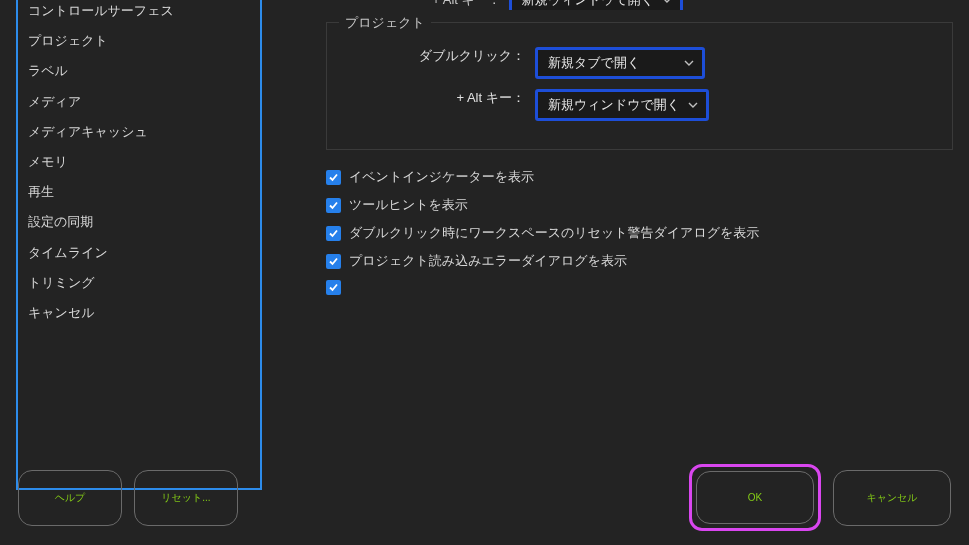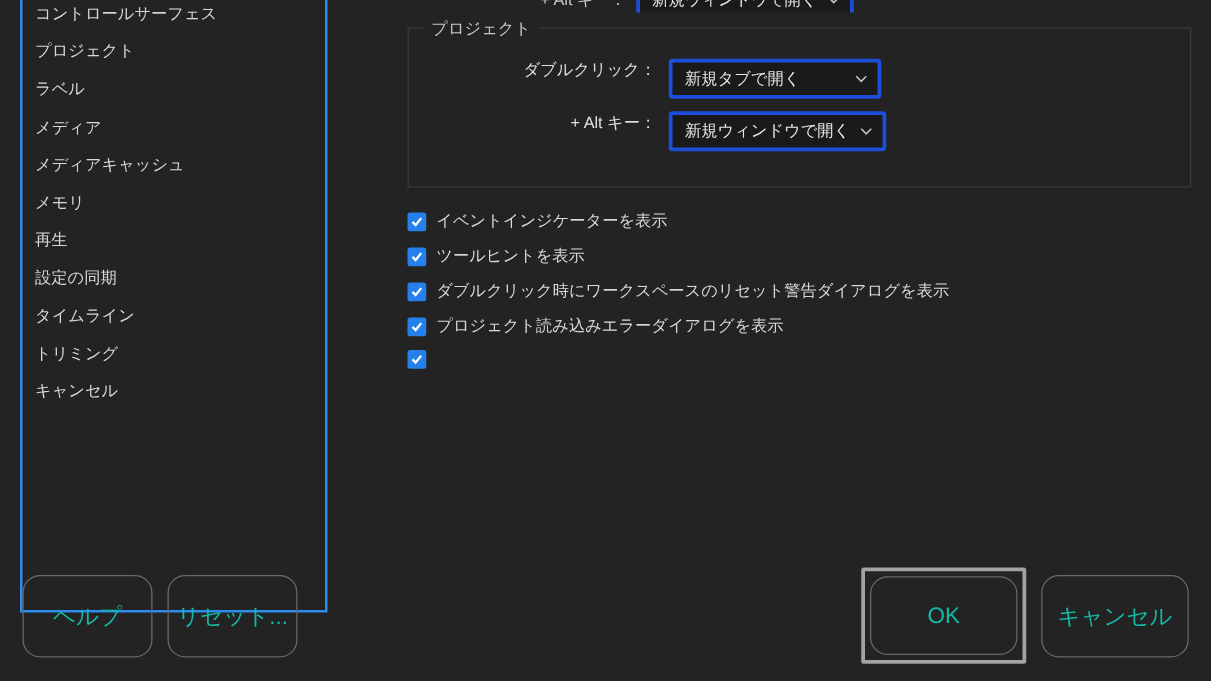--- a/index.html
+++ b/index.html
@@ -127,32 +127,32 @@
     padding: 0 18px;
     display: flex;
     align-items: center;
   }
   .footer-left { display: flex; gap: 12px; }
   .footer-right { margin-left: auto; display: flex; gap: 12px; align-items: center; }
   .btn {
     background: transparent;
     border: 1px solid #6a6a6a;
     border-radius: 14px;
-    color: #14b8a6;
+    color: #84cc16;
     padding: 20px 0;
     min-width: 104px;
     text-align: center;
-    font-size: 18px;
+    font-size: 10px;
     cursor: pointer;
   }
   .btn-wide { min-width: 118px; }
   .highlight-box {
-    border: 3px solid #a3a3a3;
+    border: 3px solid #d946ef;
     padding: 4px;
-    border-radius: 2px;
+    border-radius: 13px;
     display: inline-flex;
   }
 </style>
 </head>
 <body>
 
 <div class="content-area">
   <div class="sidebar">
     <div class="sidebar-item">コントロールサーフェス</div>
     <div class="sidebar-item">プロジェクト</div>

